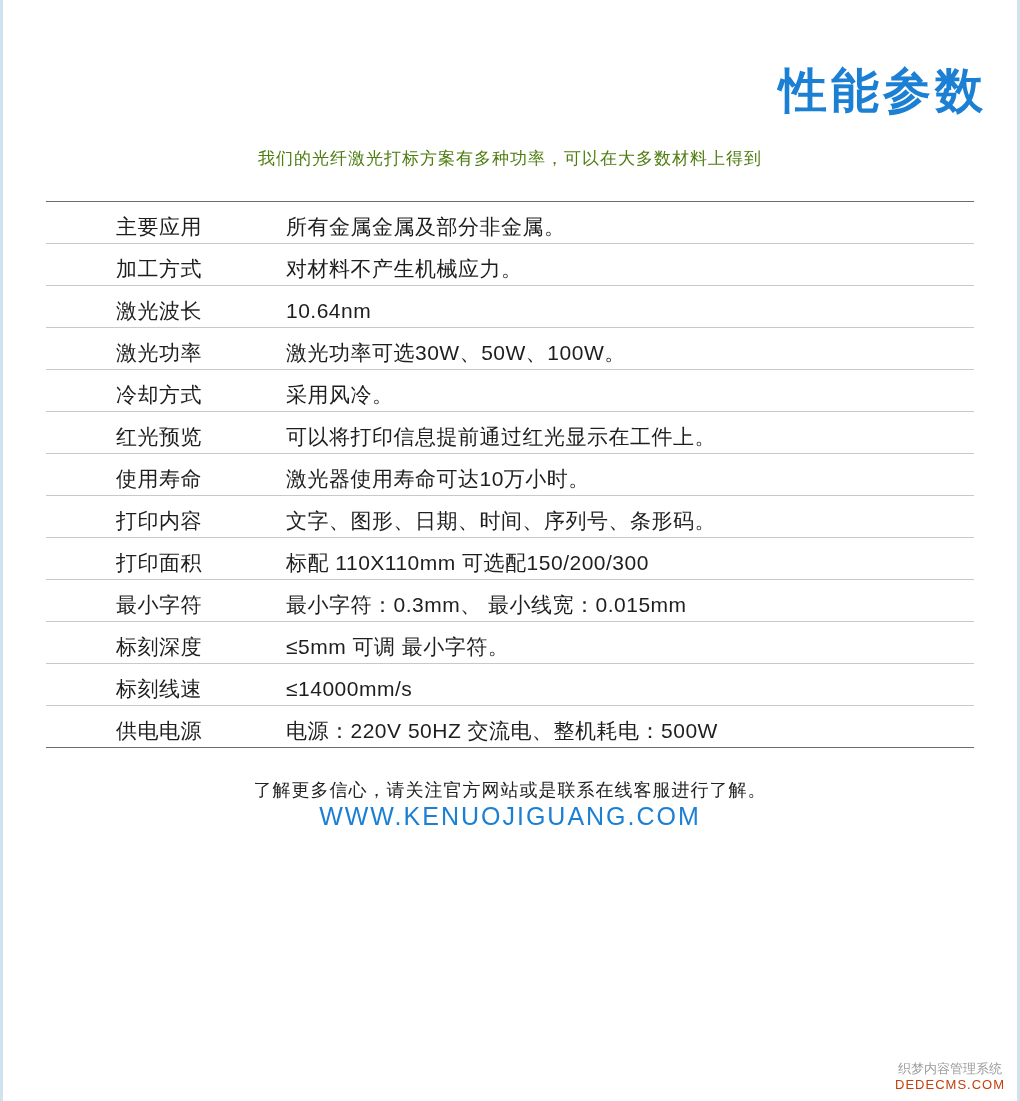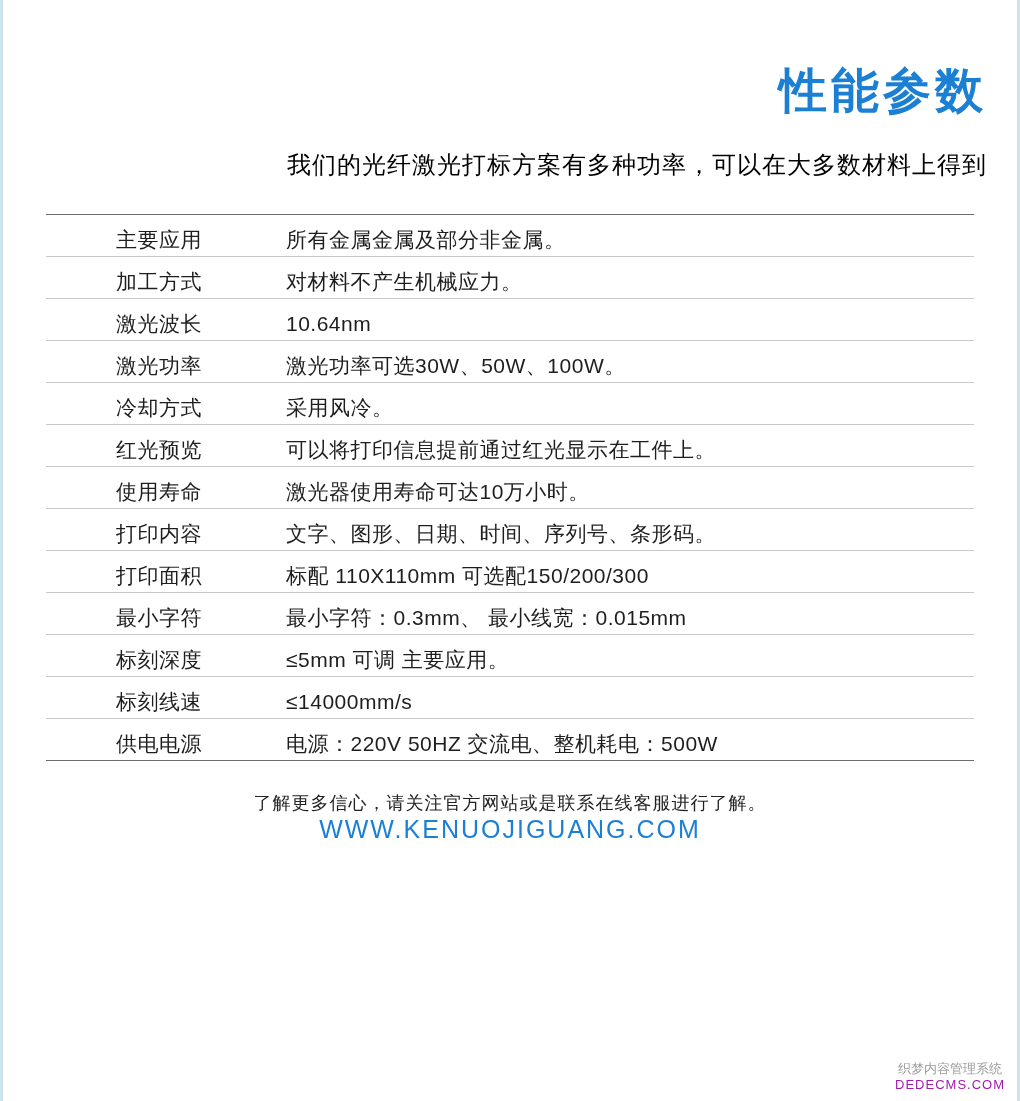--- a/index.html
+++ b/index.html
@@ -32,23 +32,23 @@
   .title {
     text-align: right;
     color: #1b7fd4;
     font-size: 48px;
     font-weight: bold;
     letter-spacing: 4px;
     margin-top: 62px;
     line-height: 1.2;
   }
   .subtitle {
-    text-align: right;
-    font-size: 24px;
-    color: #000000;
+    text-align: center;
+    font-size: 17px;
+    color: #4d7c0f;
     line-height: 1.95;
     margin-top: 22px;
     letter-spacing: 1px;
   }
   .spec-table {
     margin: 26px auto 0 auto;
     width: 928px;
     border-collapse: collapse;
     border-top: 1px solid #6d6d6d;
     border-bottom: 1px solid #6d6d6d;
@@ -95,21 +95,21 @@
     bottom: 8px;
     text-align: center;
     line-height: 1.25;
   }
   .watermark .wm-cn {
     font-size: 13px;
     color: #9c9c9c;
   }
   .watermark .wm-en {
     font-size: 13px;
-    color: #a21caf;
+    color: #c2410c;
     letter-spacing: 1px;
   }
 </style>
 </head>
 <body>
 
 <div class="page">
   <div class="inner">
 
     <div class="title">性能参数</div>
@@ -155,21 +155,21 @@
         <tr>
           <td class="label">打印面积</td>
           <td class="value">标配 110X110mm 可选配150/200/300</td>
         </tr>
         <tr>
           <td class="label">最小字符</td>
           <td class="value">最小字符：0.3mm、 最小线宽：0.015mm</td>
         </tr>
         <tr>
           <td class="label">标刻深度</td>
-          <td class="value">≤5mm 可调 主要应用。</td>
+          <td class="value">≤5mm 可调 最小字符。</td>
         </tr>
         <tr>
           <td class="label">标刻线速</td>
           <td class="value">≤14000mm/s</td>
         </tr>
         <tr>
           <td class="label">供电电源</td>
           <td class="value">电源：220V 50HZ 交流电、整机耗电：500W</td>
         </tr>
       </tbody>

